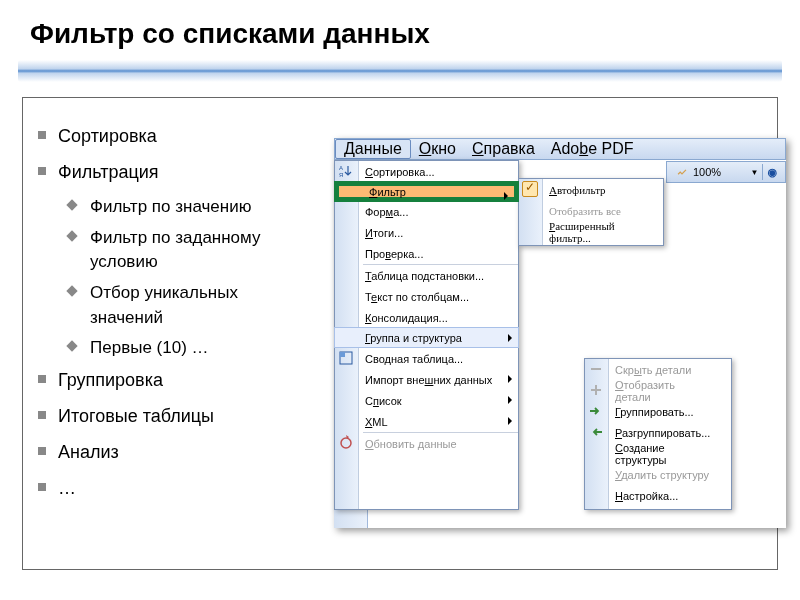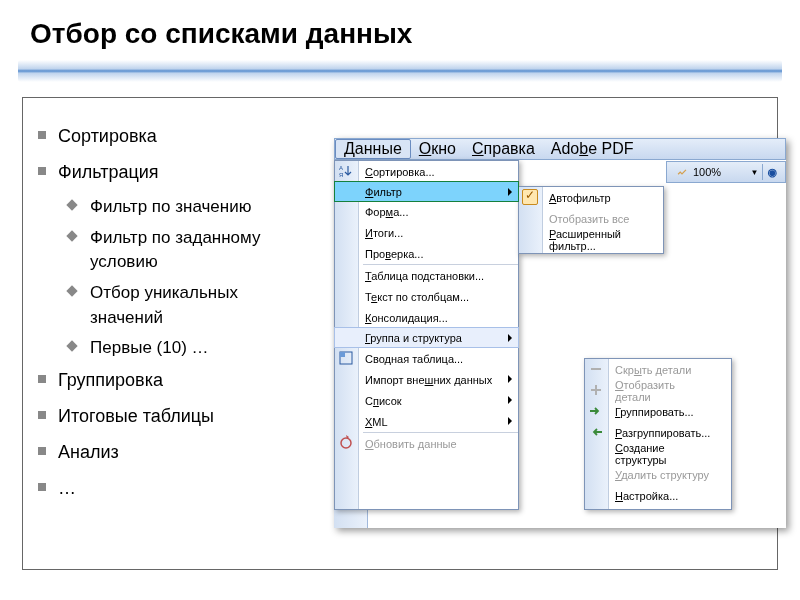--- a/index.html
+++ b/index.html
@@ -130,22 +130,22 @@
   .dropdown .row {
     position: relative;
     height: 21px;
     display: flex;
     align-items: center;
     padding-left: 30px;
     padding-right: 20px;
     cursor: default;
   }
   .dropdown .row.hover {
-    background: #7dd3fc;
-    border: 1px solid #15803d;
+    background: #fdba74;
+    border: 5px solid #15803d;
     margin: -1px;
     z-index: 2;
   }
   .dropdown .row.hover2 {
     background: #e8effc;
     border: 1px solid #a8c0e8;
     margin: -1px;
     z-index: 2;
   }
   .dropdown .sep {
@@ -170,30 +170,30 @@
   }
   .check-ic {
     position:absolute; left:3px; top:2px; width:16px; height:16px;
     background:#ffe7b0; border:1px solid #c88a1f; border-radius:2px;
   }
   .check-ic::after {
     content:"✓"; position:absolute; left:2px; top:-2px; font-size:12px; color:#9a5a00;
   }
 
   .menu1 { top: 22px; left: 0; width: 185px; height: 350px; }
-  .menu2 { top: 48px; left: 184px; width: 146px; height: 68px; }
+  .menu2 { top: 40px; left: 184px; width: 146px; height: 68px; font-family: Liberation Serif, serif; }
   .menu3 { top: 220px; left: 250px; width: 148px; height: 152px; }
 
   u.hk { text-decoration: underline; }
 </style>
 </head>
 <body>
 
 <div class="slide">
-  <div class="title">Отбор со списками данных</div>
+  <div class="title">Фильтр со списками данных</div>
   <div class="divider"></div>
 
   <div class="content-frame">
     <ul class="bullets">
       <li class="lvl1">Сортировка</li>
       <li class="lvl1">Фильтрация</li>
       <li class="lvl2">Фильтр по значению</li>
       <li class="lvl2" style="max-width:230px">Фильтр по заданному условию</li>
       <li class="lvl2" style="max-width:230px">Отбор уникальных значений</li>
       <li class="lvl2">Первые (10) …</li>

